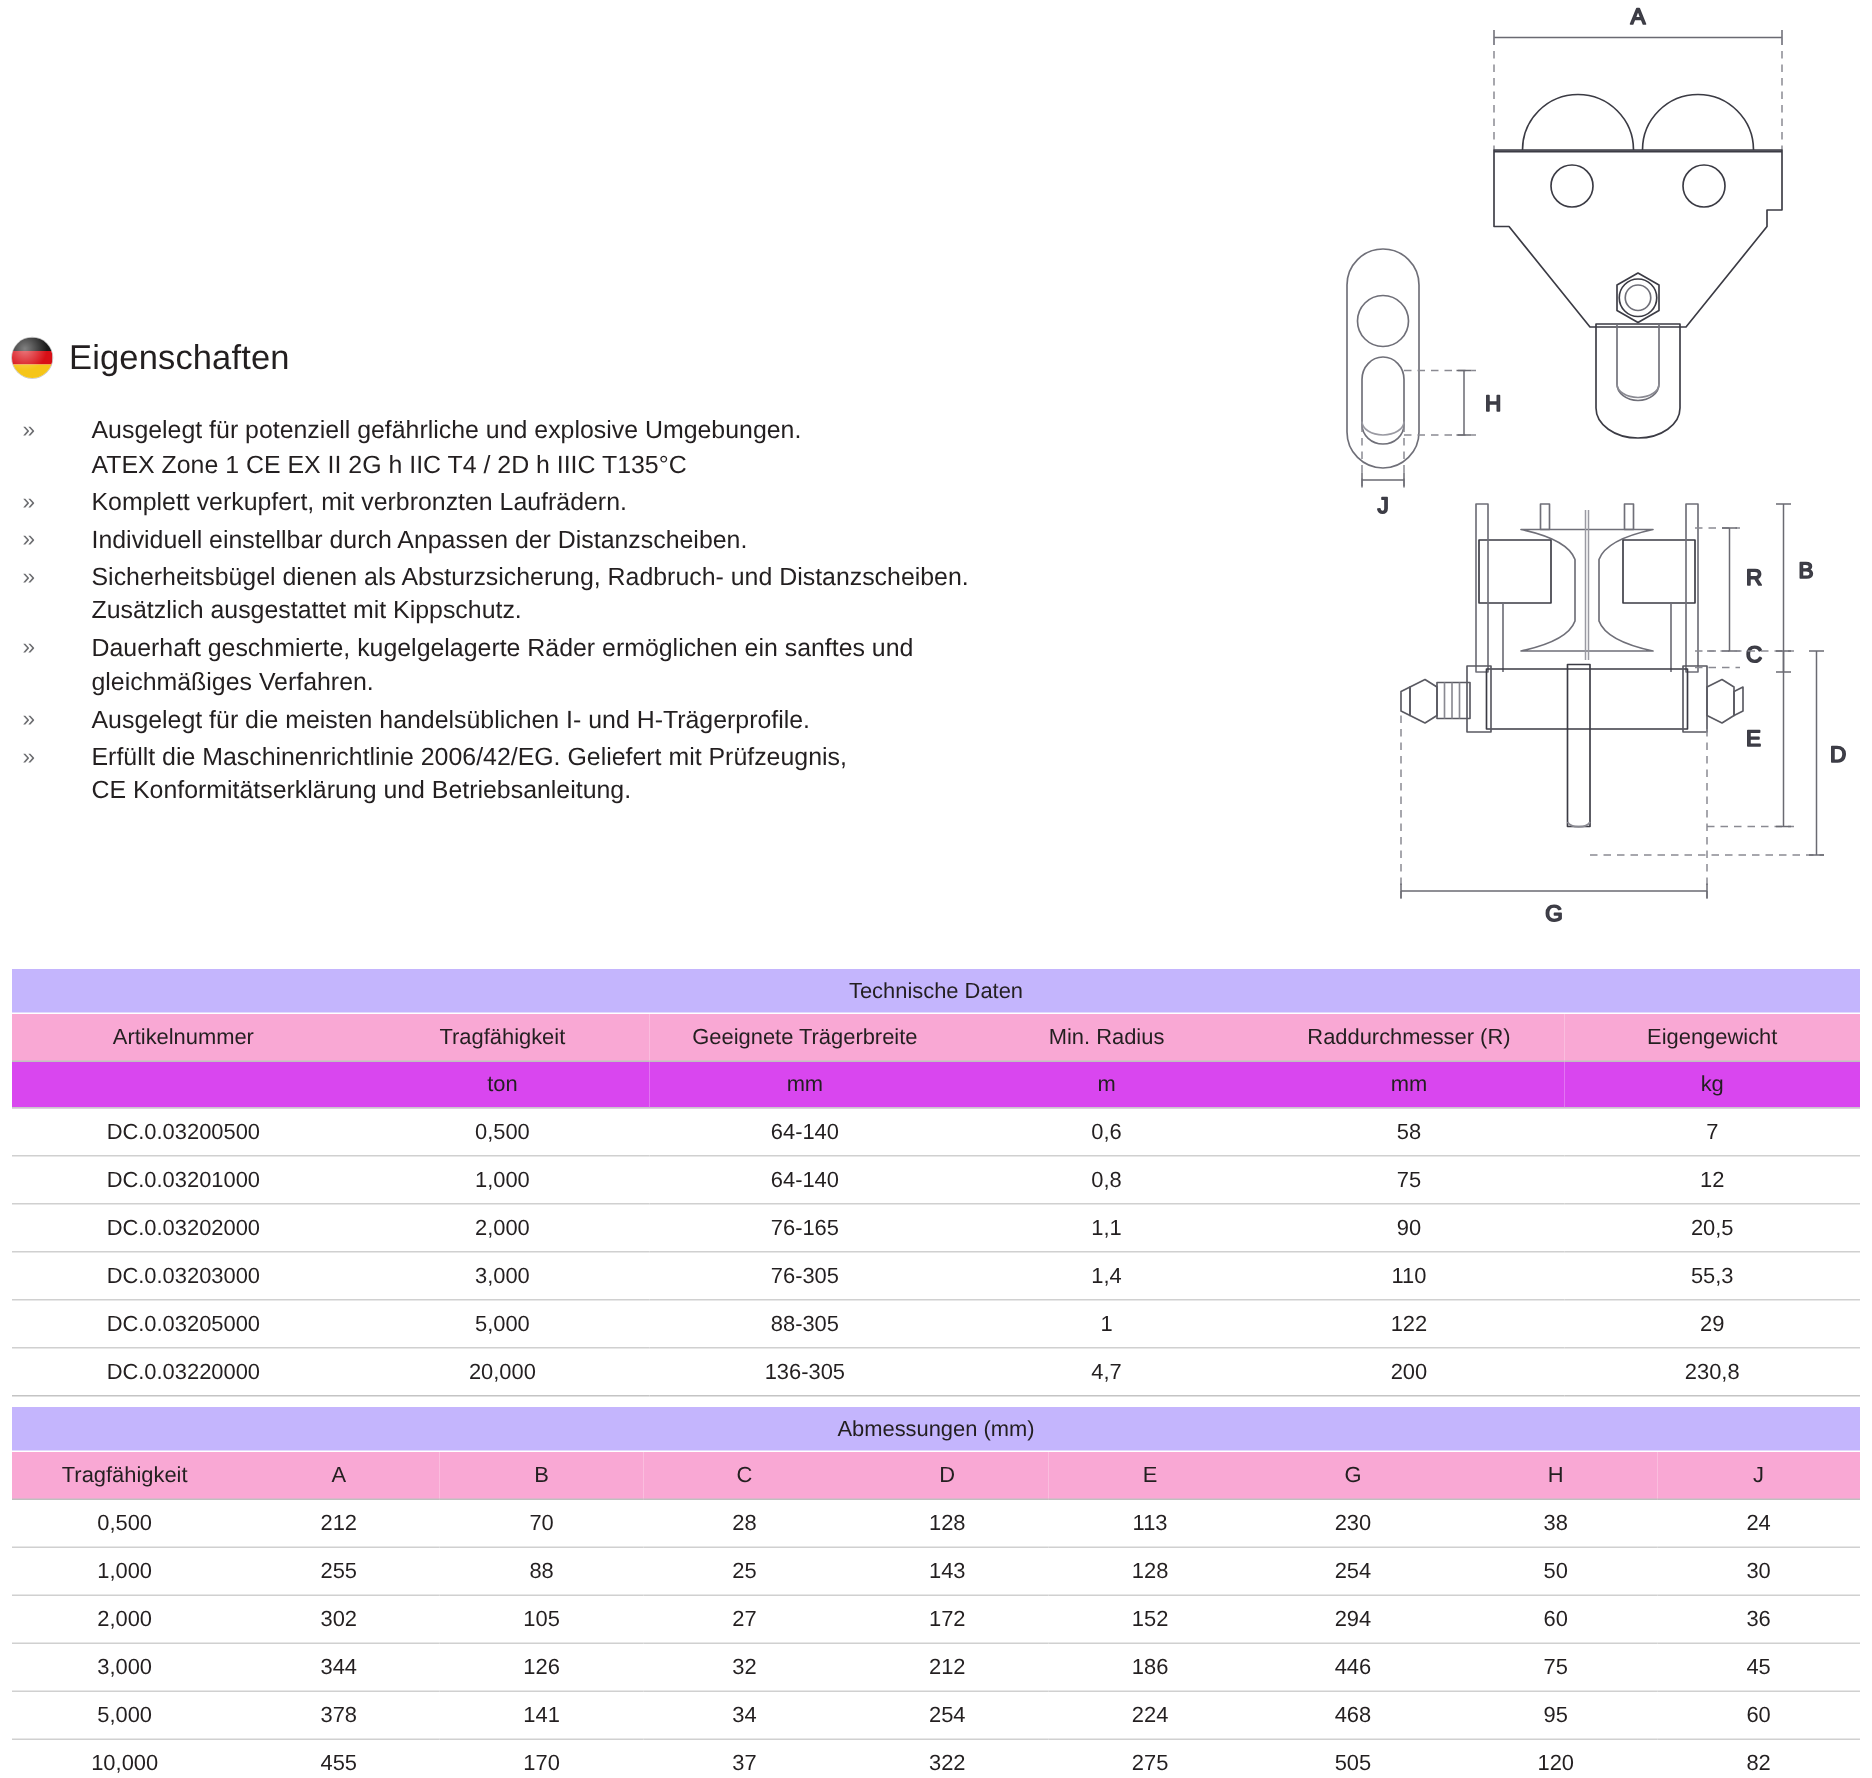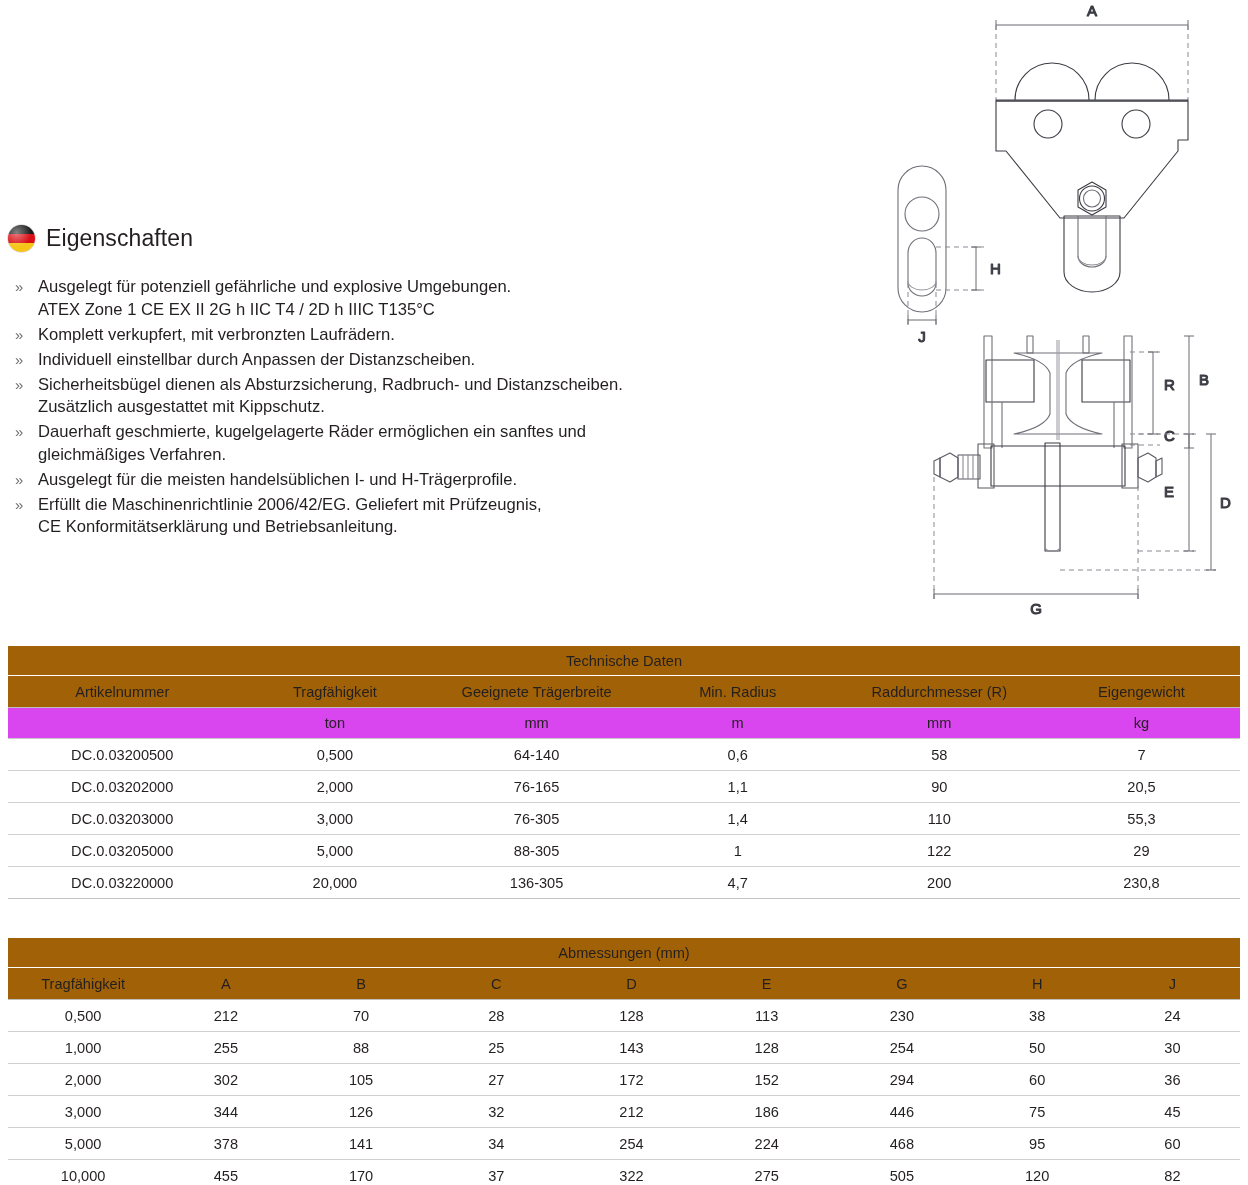--- a/index.html
+++ b/index.html
@@ -69,21 +69,21 @@
   }
   #feature-list li .bullet {
     position: absolute;
     left: 32px;
     top: 0;
     margin-left: -25px;
     color: #6d6e71;
     font-size: 15px;
     line-height: 22.5px;
   }
-  #feature-list li .txt { display: block; white-space: pre-line; }
+  #feature-list li .txt { display: block; white-space: pre-line; margin-left: 23px; }
 
   
   #drawings {
     position: absolute;
     left: 856px;
     top: 0px;
     width: 392px;
     height: 630px;
   }
   #drawings svg { display: block; }
@@ -93,30 +93,30 @@
   .tbl-wrap { position: absolute; left: 8px; width: 1232px; }
   #table-tech { top: 646px; }
   #table-dims { top: 938px; }
   table {
     width: 1232px;
     border-collapse: collapse;
     font-size: 14.6px;
     color: #231f20;
   }
   caption.tbl-title {
-    background: #a16207;
+    background: #c4b5fd;
     font-size: 14.6px;
     font-weight: 400;
     color: #231f20;
     padding: 7px 0 6px 0;
     text-align: center;
     border-bottom: 1px solid #ffffff;
   }
   thead th {
-    background: #a16207;
+    background: #f9a8d4;
     font-weight: 400;
     padding: 8px 4px 7px 4px;
     text-align: center;
     border-bottom: 1px solid #bfbfbf;
   }
   thead tr.unit-row td {
     background: #d946ef;
     padding: 7px 4px 7px 4px;
     text-align: center;
     border-bottom: 1px solid #c9c9c9;
@@ -333,20 +333,28 @@
           </tr>
       </thead>
       <tbody id="tech-body">
           <tr>
             <td>DC.0.03200500</td>
             <td>0,500</td>
             <td>64-140</td>
             <td>0,6</td>
             <td>58</td>
             <td>7</td>
+          </tr>
+          <tr>
+            <td>DC.0.03201000</td>
+            <td>1,000</td>
+            <td>64-140</td>
+            <td>0,8</td>
+            <td>75</td>
+            <td>12</td>
           </tr>
           <tr>
             <td>DC.0.03202000</td>
             <td>2,000</td>
             <td>76-165</td>
             <td>1,1</td>
             <td>90</td>
             <td>20,5</td>
           </tr>
           <tr>

